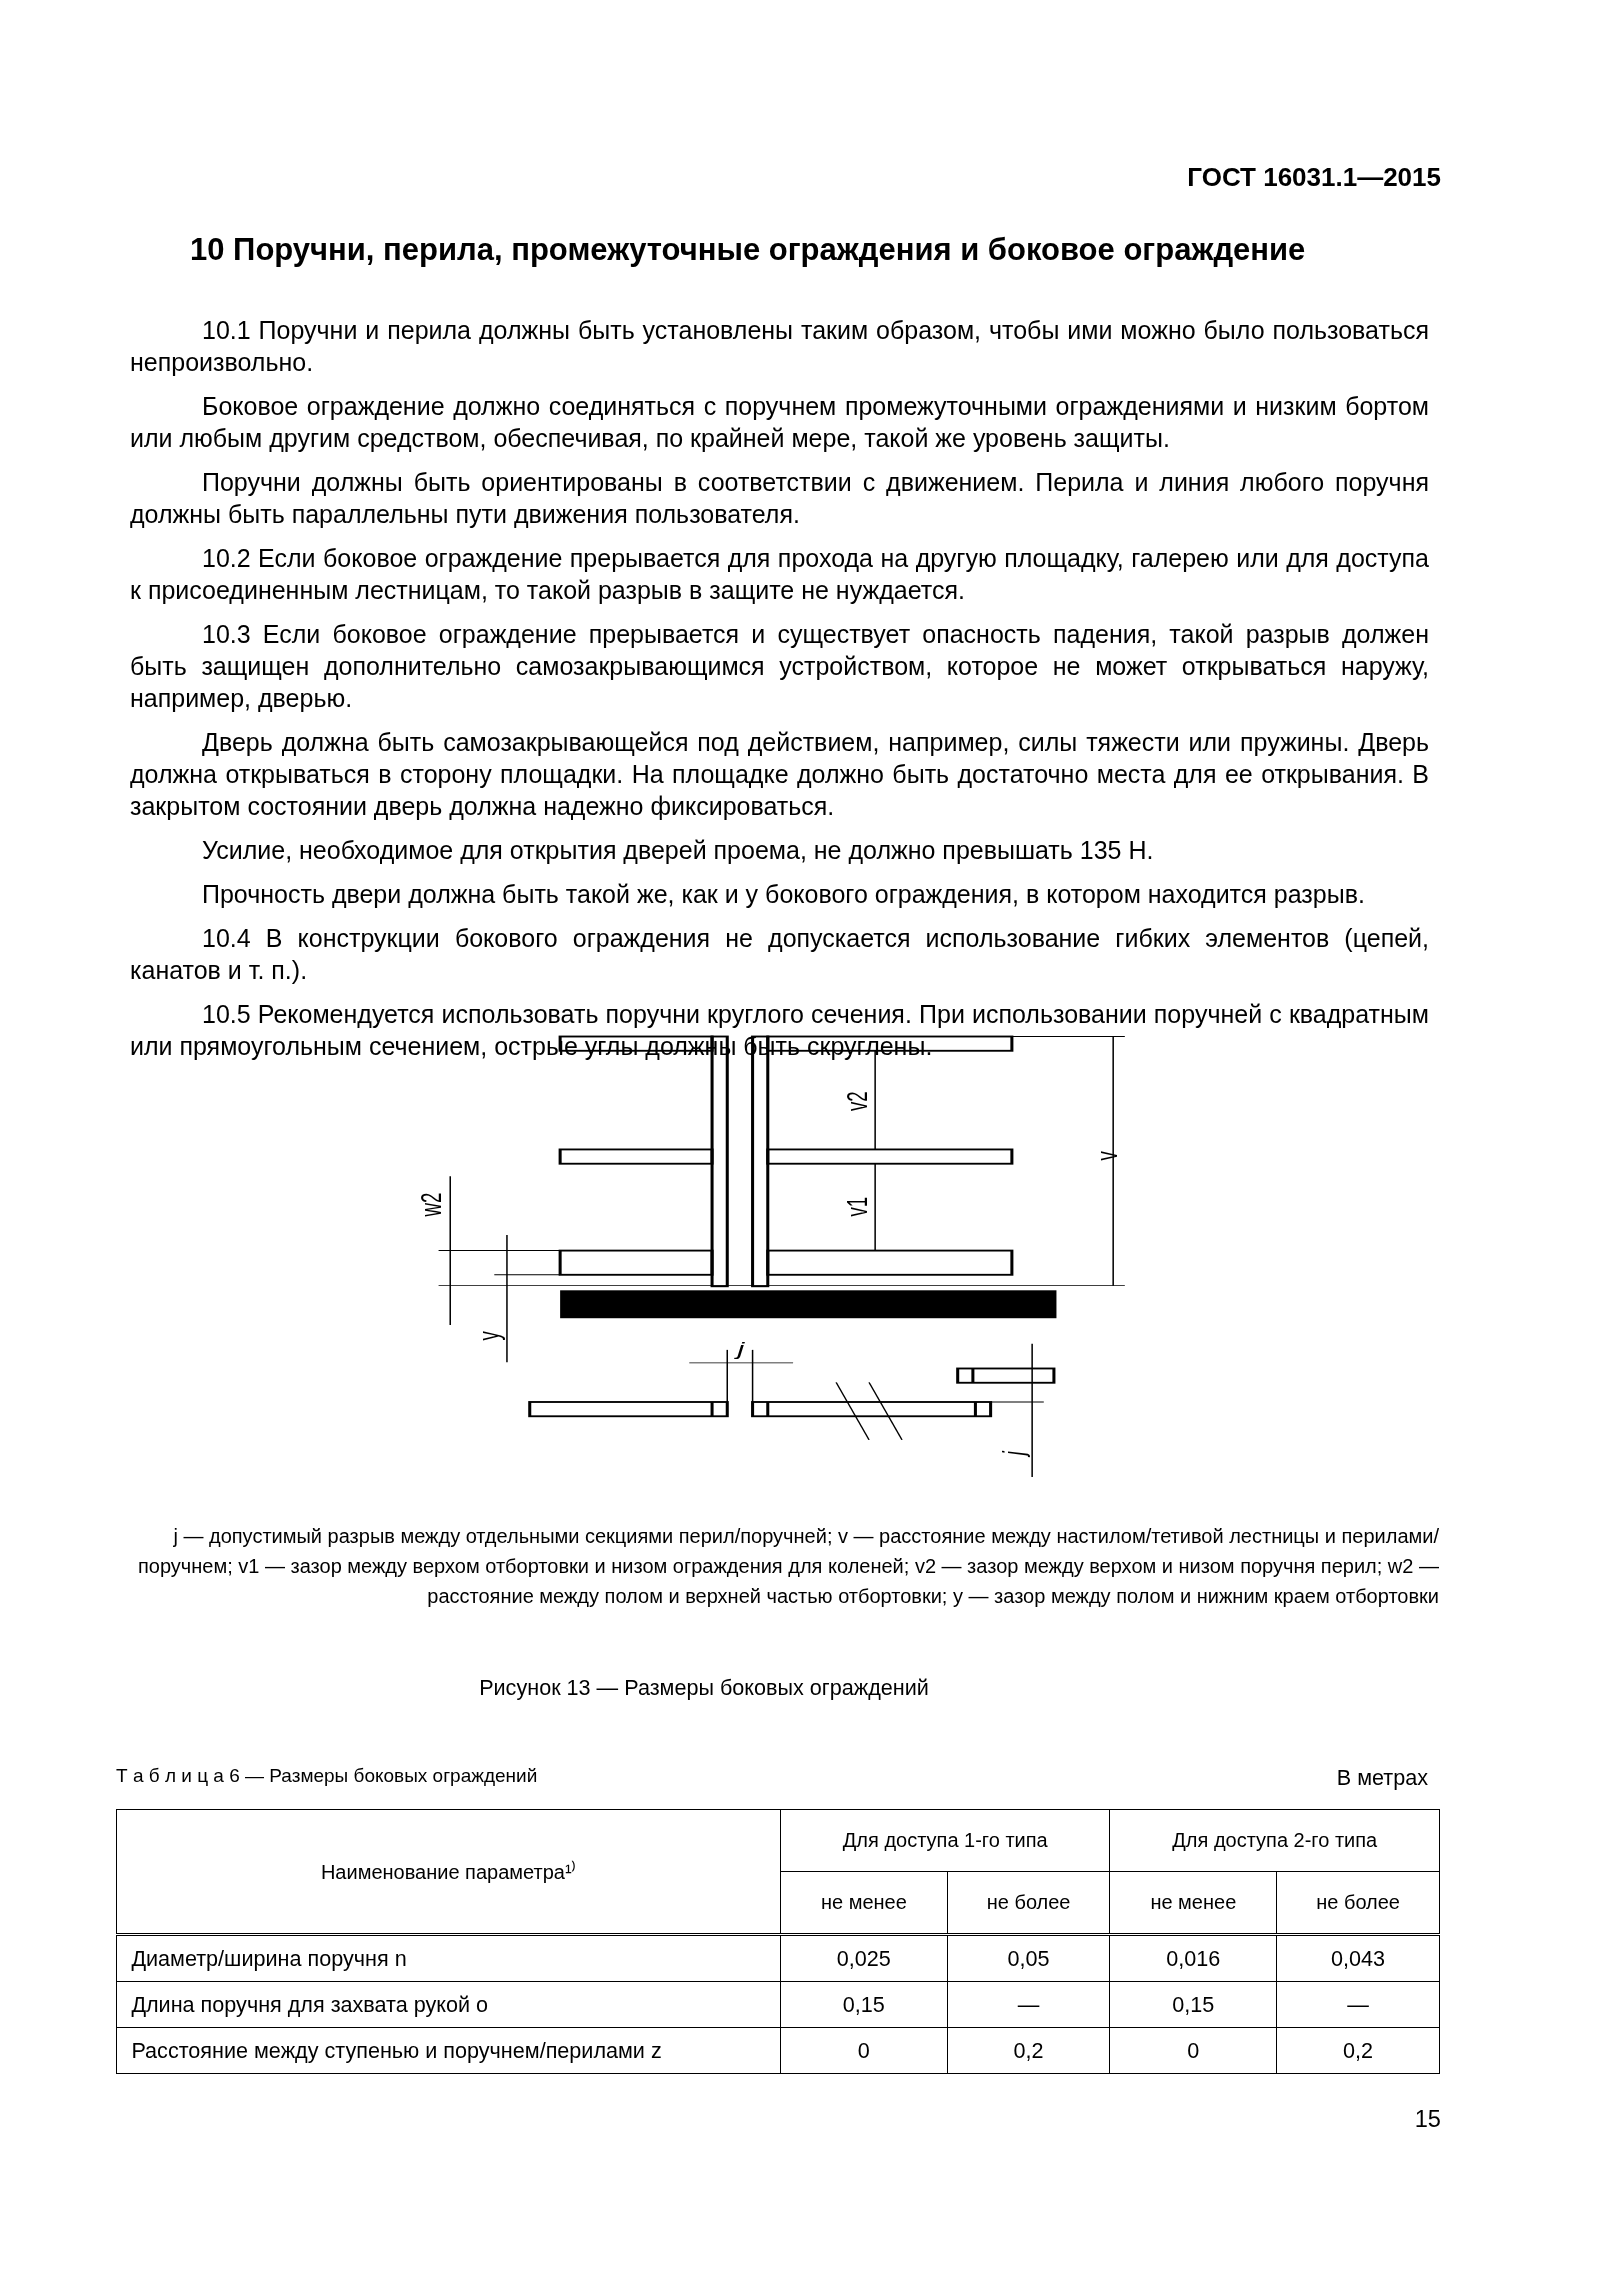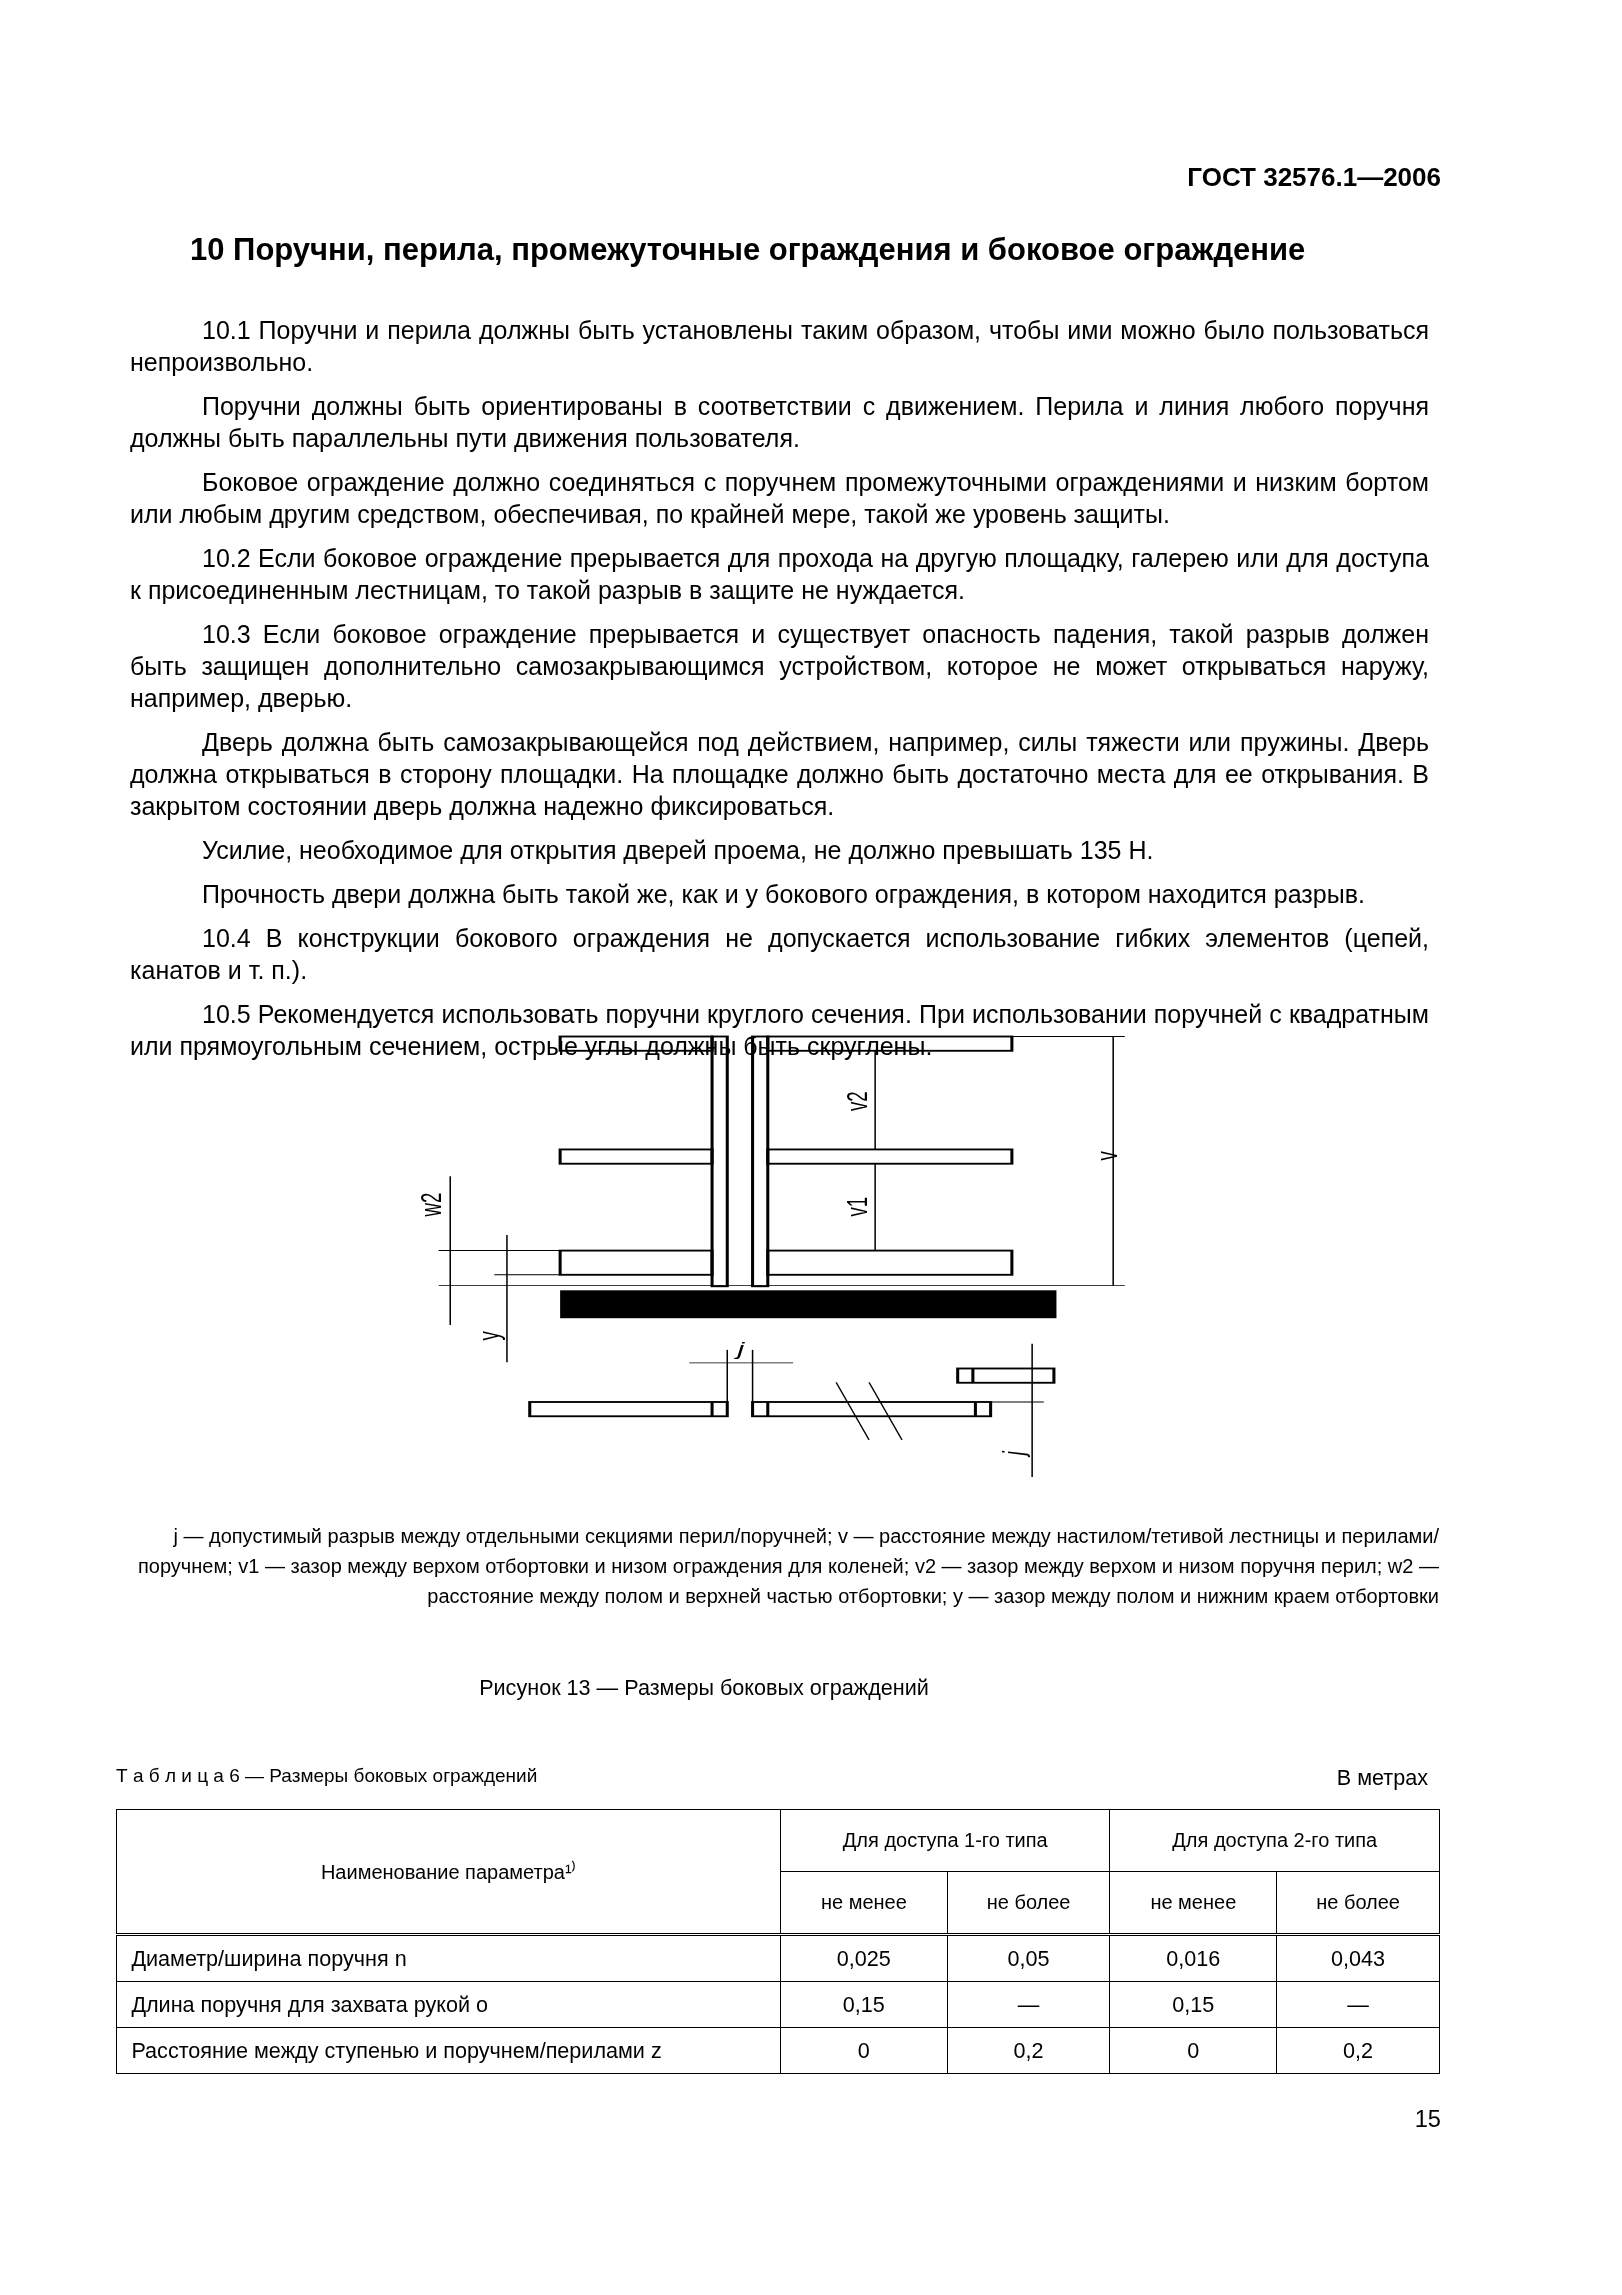--- a/index.html
+++ b/index.html
@@ -17,27 +17,27 @@
 td,th{border:1.3px solid #000;font-weight:normal;text-align:center;}
 th{height:59px;font-size:20px;}
 td{height:43px;margin-left:25px;}
 td.l{text-align:left;padding-left:14.4px;}
 tr.first td{border-top:3.9px double #000;}
 .pg{position:absolute;right:181px;top:2106px;font-size:23.6px;text-align:center;}
 </style>
 </head>
 <body>
 
-<div class="hdr">ГОСТ 32576.1—2006</div>
+<div class="hdr">ГОСТ 16031.1—2015</div>
 <div class="title">10  Поручни, перила, промежуточные ограждения и боковое ограждение</div>
 
 <div class="body">
 <p>10.1 Поручни и перила должны быть установлены таким образом, чтобы ими можно было пользоваться непроизвольно.</p>
+<p>Боковое ограждение должно соединяться с поручнем промежуточными ограждениями и низким бортом или любым другим средством, обеспечивая, по крайней мере, такой же уровень защиты.</p>
 <p>Поручни должны быть ориентированы в соответствии с движением. Перила и линия любого поручня должны быть параллельны пути движения пользователя.</p>
-<p>Боковое ограждение должно соединяться с поручнем промежуточными ограждениями и низким бортом или любым другим средством, обеспечивая, по крайней мере, такой же уровень защиты.</p>
 <p>10.2 Если боковое ограждение прерывается для прохода на другую площадку, галерею или для доступа к присоединенным лестницам, то такой разрыв в защите не нуждается.</p>
 <p>10.3 Если боковое ограждение прерывается и существует опасность падения, такой разрыв должен быть защищен дополнительно самозакрывающимся устройством, которое не может открываться наружу, например, дверью.</p>
 <p>Дверь должна быть самозакрывающейся под действием, например, силы тяжести или пружины. Дверь должна открываться в сторону площадки. На площадке должно быть достаточно места для ее открывания. В закрытом состоянии дверь должна надежно фиксироваться.</p>
 <p>Усилие, необходимое для открытия дверей проема, не должно превышать 135 Н.</p>
 <p>Прочность двери должна быть такой же, как и у бокового ограждения, в котором находится разрыв.</p>
 <p>10.4 В конструкции бокового ограждения не допускается использование гибких элементов (цепей, канатов и т. п.).</p>
 <p>10.5 Рекомендуется использовать поручни круглого сечения. При использовании поручней с квадратным или прямоугольным сечением, острые углы должны быть скруглены.</p>
 </div>
 
 <svg class="fig" viewBox="0 0 1550 1560" preserveAspectRatio="none" xmlns="http://www.w3.org/2000/svg">

